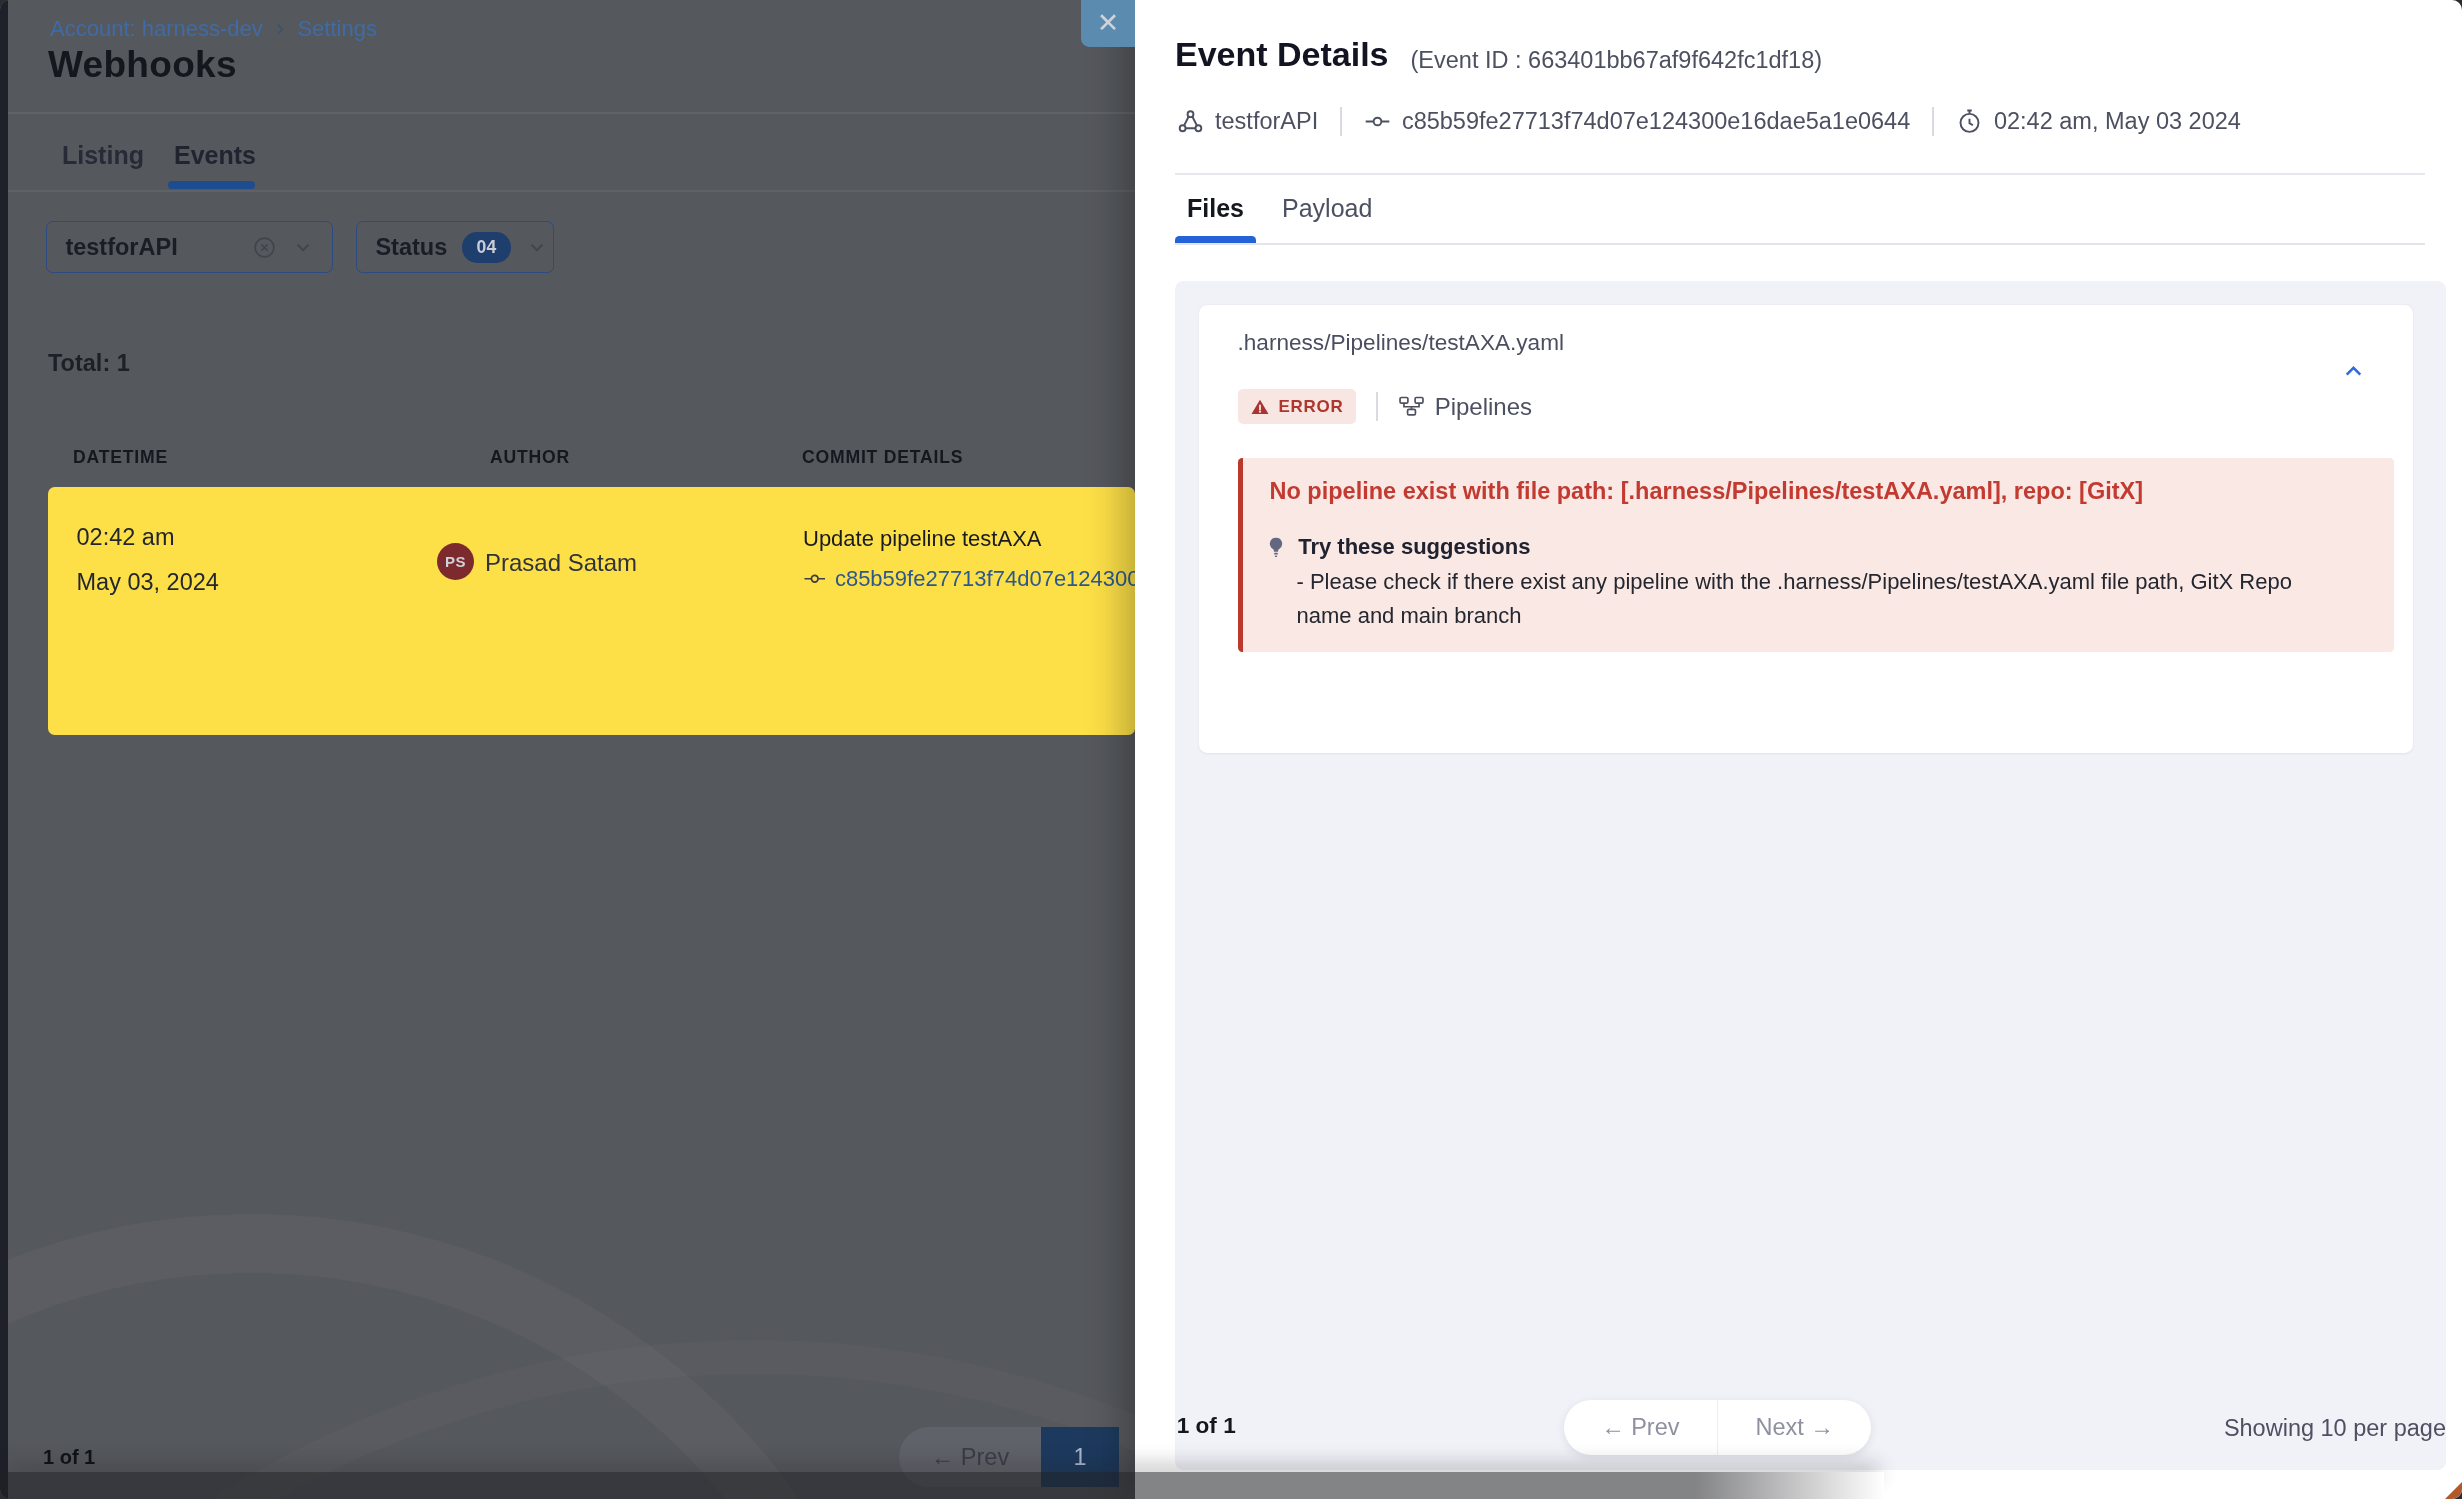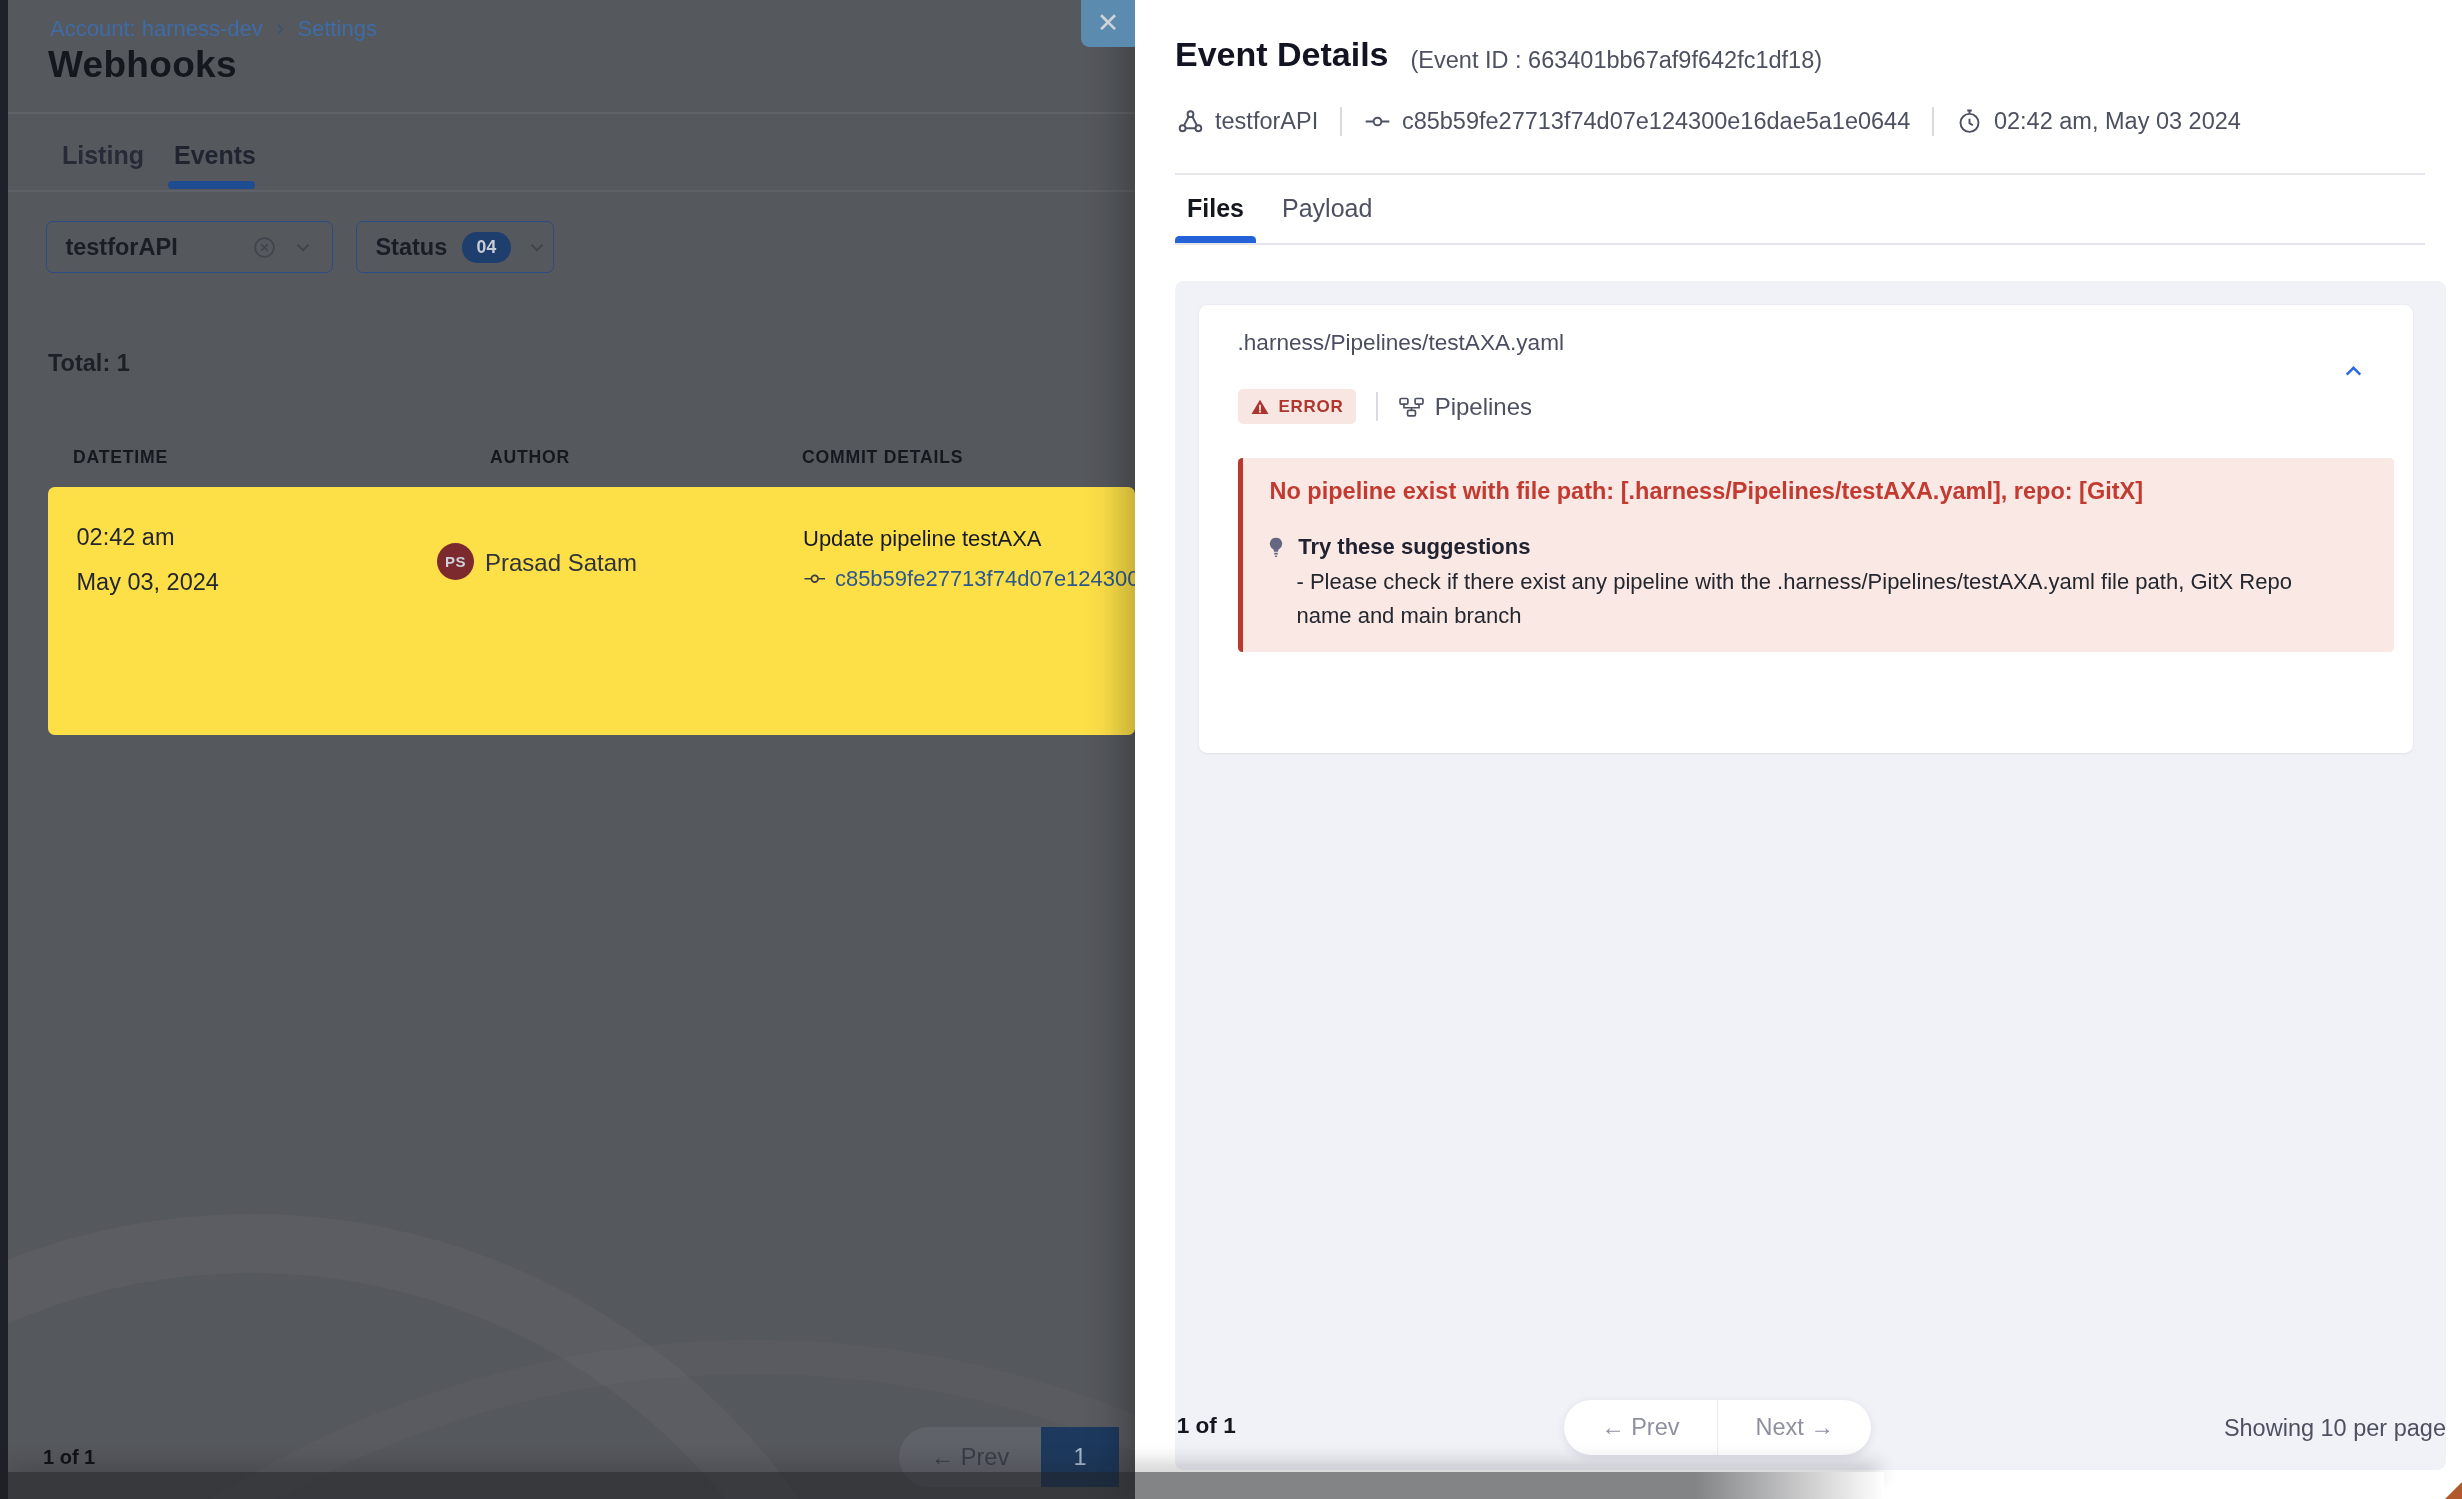--- a/index.html
+++ b/index.html
@@ -1,17 +1,17 @@
 <!DOCTYPE html>
 <html style="font-size:13.4px"><head>
 <meta charset="utf-8">
 <style>
   html,body{margin:0;padding:0;background:#2b2c30;}
   *{box-sizing:border-box;font-family:"Liberation Sans","DejaVu Sans",sans-serif;}
-  #root{position:relative;width:2462px;height:1499px;overflow:hidden;background:#55585d;}
+  #root{position:relative;width:2462px;height:1499px;overflow:hidden;background:#55585d;border-radius:10px;}
   .abs{position:absolute;}
 
   
   .backdrop{position:absolute;inset:0;background:#55585d;overflow:hidden;}
   .edge-strip{position:absolute;left:0;top:0;width:7.5px;height:100%;background:#1e2129;}
   .swoosh{position:absolute;border-radius:50%;border:59px solid rgba(255,255,255,0.035);}
   .s1{width:1340px;height:1340px;left:-419px;top:1214px;}
   .s2{width:2010px;height:2010px;left:-251px;top:1340px;border-width:34px;border-color:rgba(255,255,255,0.025);}
   .breadcrumb{left:50px;top:15px;display:flex;align-items:center;gap:13.4px;font-size:22px;}
   .crumb{color:#3f6ba6;cursor:pointer;text-decoration:none;}
@@ -67,21 +67,21 @@
   .dtab-underline{left:40px;top:236px;width:81px;height:7.5px;border-radius:4.2px 4.2px 0 0;background:#2562d8;}
   .dtab-border{left:40px;top:243px;width:1250px;height:1.7px;background:#e4e5ec;}
   .dcontent{left:40px;top:281px;width:1271px;height:1189px;background:#f1f2f8;border-radius:8.4px;}
   .file-card{left:23.5px;top:24px;width:1214px;height:448px;background:#ffffff;border-radius:8.4px;box-shadow:0 0.8px 2.5px rgba(30,32,60,.07);}
   .file-path{left:39px;top:25px;font-size:22.6px;color:#4b4e60;}
   .collapse-chevron{right:47px;top:54px;color:#2c6ae0;cursor:pointer;}
   .badge-row{left:39px;top:82px;display:flex;align-items:center;gap:20px;height:39px;}
   .err-badge{display:flex;align-items:center;gap:8.4px;background:#f7e6e2;border-radius:5px;padding:7.5px 12.6px;}
   .err-badge .txt{font-size:17px;font-weight:700;color:#ad362d;letter-spacing:0.7px;}
   .tri{color:#a93430;}
-  .pipe-item{display:flex;align-items:flex-end;gap:10px;font-size:24px;color:#4d5061;}
+  .pipe-item{display:flex;align-items:flex-start;gap:10px;font-size:24px;color:#4d5061;}
   .err-box{left:39px;top:153px;width:1156px;height:194px;background:#f9e8e4;border-left:5.9px solid #bb382c;border-radius:4.2px;}
   .err-title{left:27px;top:20px;font-size:23.5px;font-weight:700;color:#c23a30;}
   .try-row{left:22px;top:76px;display:flex;align-items:center;gap:11.7px;}
   .try-title{font-size:22px;font-weight:700;color:#20232f;}
   .bulb{color:#646781;}
   .err-body{left:54px;top:107px;width:997px;font-size:22px;line-height:34px;color:#24272f;}
   .dfoot-summary{left:1.7px;top:1132px;font-size:22.6px;font-weight:600;color:#15171f;}
   .dfoot-pill{left:389px;top:1119px;width:307px;height:55px;background:#ffffff;border-radius:28.5px;box-shadow:0 2.5px 8.4px rgba(40,42,70,.10);display:flex;align-items:center;overflow:hidden;}
   .pill-half{flex:1;text-align:center;font-size:23.5px;color:#8f90a0;cursor:pointer;}
   .pill-div{width:1.7px;height:100%;background:#ececf2;}

